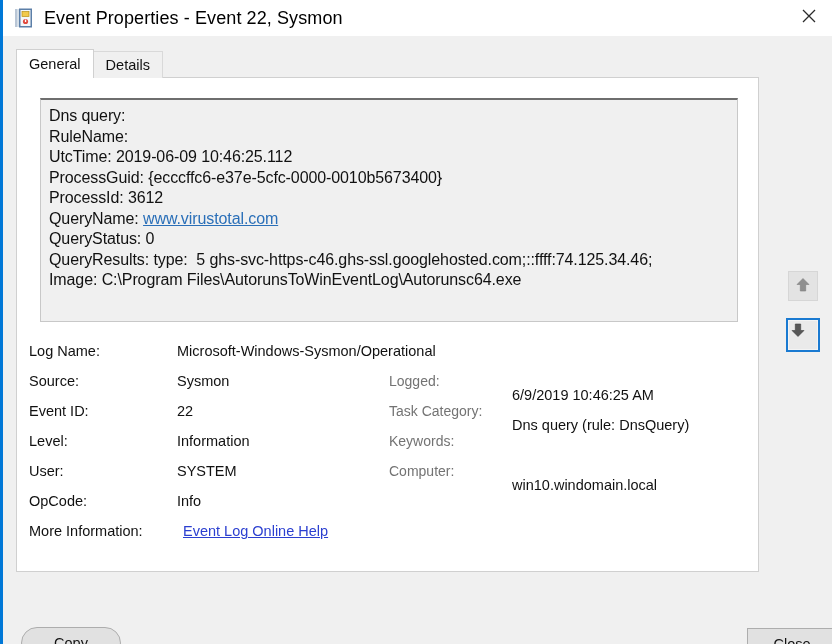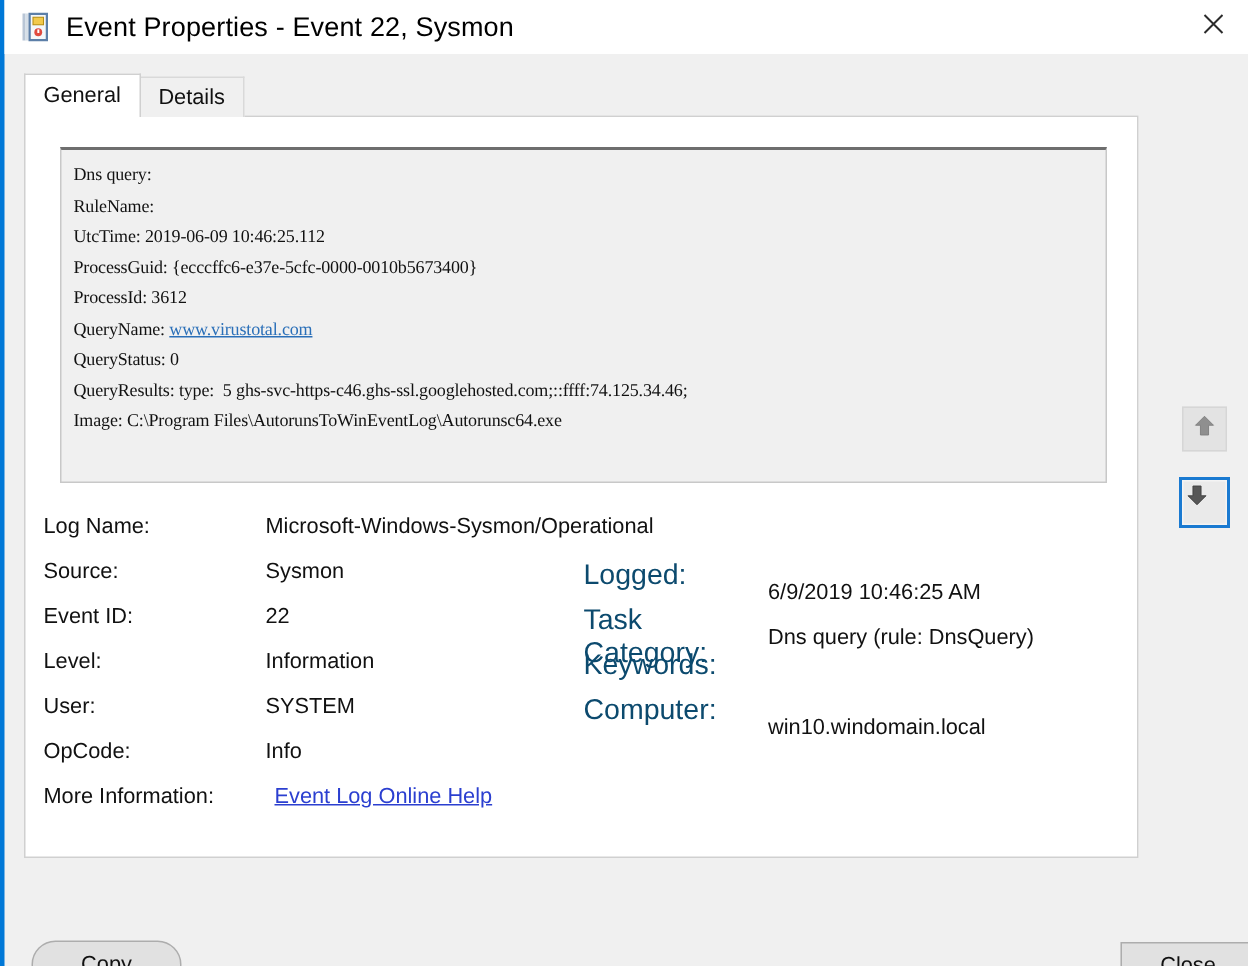--- a/index.html
+++ b/index.html
@@ -117,22 +117,22 @@
     height: 224px;
     background: #f0f0f0;
     border: 1px solid #c8c8c8;
     border-top: 2px solid #6e6e6e;
     box-sizing: border-box;
     overflow: hidden;
   }
   #desc-text {
     margin: 0;
     padding: 6px 4px 4px 8px;
-    font-family: Liberation Serif, serif;
-    font-size: 12px;
+    font-family: Liberation Sans, sans-serif;
+    font-size: 16px;
     line-height: 20.5px;
     color: #111;
     white-space: pre;
     letter-spacing: -0.1px;
   }
   #desc-text .lnk {
     color: #2a6fb8;
     text-decoration: underline;
     cursor: pointer;
   }
@@ -159,22 +159,22 @@
     width: 212px;
     flex: none;
     font-size: 14.5px;
     color: #111;
     white-space: nowrap;
   }
   .dvalue.wide { width: 420px; }
   .dlabel2 {
     width: 123px;
     flex: none;
-    font-size: 19px;
-    color: #0c4a6e;
+    font-size: 14px;
+    color: #737373;
   }
   .dvalue2 {
     flex: 1;
     font-size: 14.5px;
     color: #111;
     white-space: nowrap;
     margin-top: 14px;
   }
   #more-info-link {
     font-size: 14.5px;

